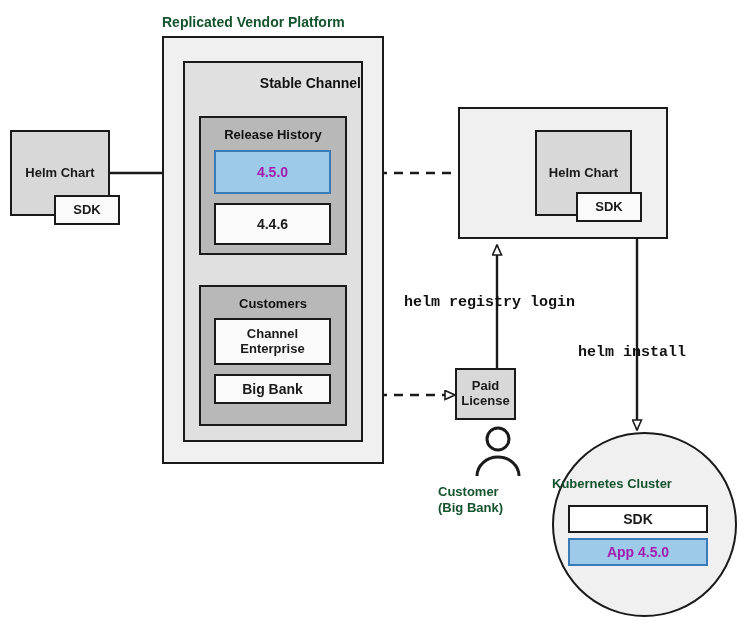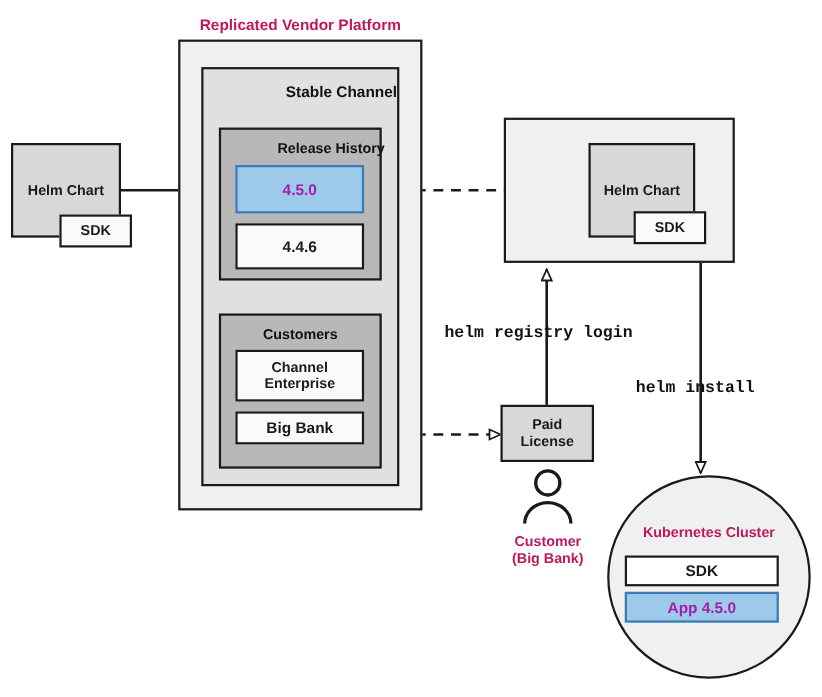--- a/index.html
+++ b/index.html
@@ -36,22 +36,22 @@
   .fill-lightest { background: #f0f0f0; }
   .fill-light    { background: #e0e0e0; }
   .fill-grayish  { background: #b8b8b8; }
   .fill-white    { background: #fafafa; }
   .fill-blue     { background: #9ecae9; border-color: #3a7ab8; color: #a21caf; }
   .fill-boxgray  { background: #d8d8d8; }
 
   .title-text {
     position: absolute;
     font-weight: bold;
-    color: #be185d;
-    text-align: center;
+    color: #14532d;
+    text-align: left;
     white-space: nowrap;
   }
   .cmd-text {
     position: absolute;
     font-family: "Liberation Mono", "DejaVu Sans Mono", monospace;
     font-weight: bold;
     color: #111111;
     white-space: pre;
   }
   .inner-title {
@@ -126,21 +126,21 @@
     <span>SDK</span>
   </div>
 
   <div class="node fill-lightest" style="left:162px; top:36px; width:222px; height:428px; display:block;"></div>
 
   <div class="node fill-light" style="left:183px; top:61px; width:180px; height:381px; display:block;">
     <div class="inner-title" style="top:12px; font-size:14px;text-align:right;">Stable Channel</div>
   </div>
 
   <div class="node fill-grayish" style="left:199px; top:116px; width:148px; height:139px; display:block;">
-    <div class="inner-title" style="top:10px; font-size:13px;padding-left:28px;">Release History</div>
+    <div class="inner-title" style="top:10px; font-size:13px;">Release History</div>
   </div>
 
   <div class="node fill-blue" style="left:214px; top:150px; width:117px; height:44px; font-size:14px;">
     <span>4.5.0</span>
   </div>
 
   <div class="node fill-white" style="left:214px; top:203px; width:117px; height:42px; font-size:14px;">
     <span>4.4.6</span>
   </div>
 
@@ -163,21 +163,21 @@
     <span>Helm Chart</span>
   </div>
   <div class="node fill-white" style="left:576px; top:192px; width:66px; height:30px; font-size:13px;">
     <span>SDK</span>
   </div>
 
   <div class="cmd-text" style="left:404px; top:294px; font-size:15px;">helm registry login</div>
 
   <div class="cmd-text" style="left:578px; top:344px; font-size:15px;">helm install</div>
 
-  <div class="node fill-boxgray" style="left:455px; top:368px; width:85px; height:52px; font-size:13px; white-space:pre-line;justify-content:center;">
+  <div class="node fill-boxgray" style="left:455px; top:368px; width:61px; height:52px; font-size:13px; white-space:pre-line;justify-content:center;">
     <span>Paid
 License</span>
   </div>
 
   <div class="person" style="left:470px; top:426px; width:56px; height:54px;">
     <svg width="56" height="54" viewBox="0 0 56 54">
       <circle cx="28" cy="13" r="11" fill="#ffffff" stroke="#1a1a1a" stroke-width="3"></circle>
       <path d="M7,50 a21,19 0 0 1 42,0" fill="#ffffff" stroke="#1a1a1a" stroke-width="3"></path>
     </svg>
   </div>

